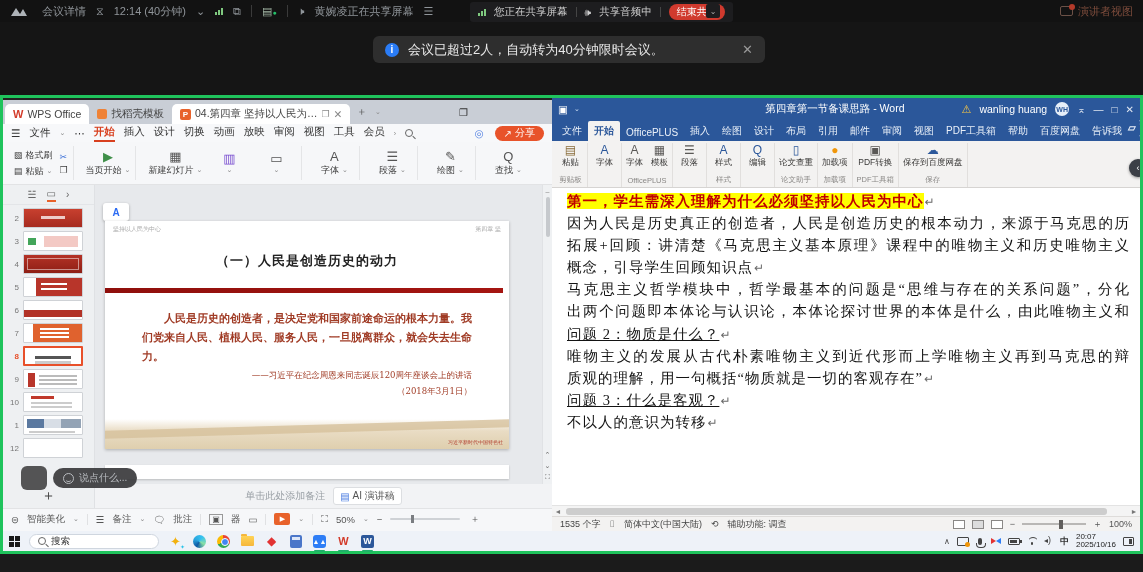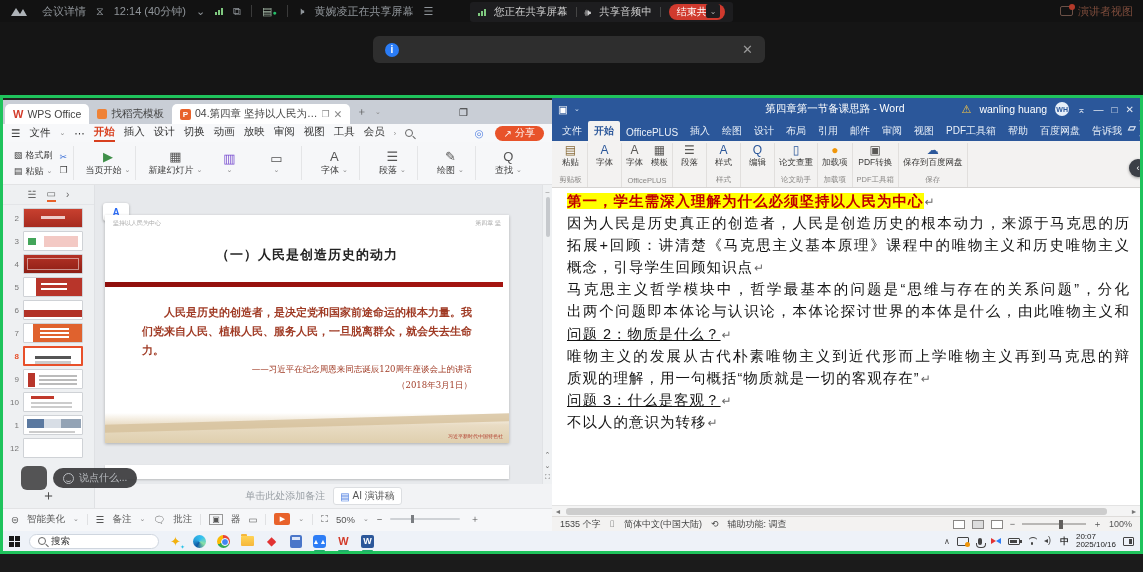--- a/index.html
+++ b/index.html
@@ -76,21 +76,21 @@
   .t-left::after{content:"";position:absolute;left:15px;top:5px;width:38px;height:2px;background:#bbb;box-shadow:0 4px 0 #bbb,0 8px 0 #bbb}
   .t-top{background:#fff}
   .t-top::before{content:"";position:absolute;left:12%;top:3px;width:40%;height:3px;background:#c0392b}
   .t-top::after{content:"";position:absolute;left:12%;top:9px;width:70%;height:2px;background:#ccc;box-shadow:0 4px 0 #ccc}
   .t-img{background:#fff}
   .t-img::before{content:"";position:absolute;left:3px;top:3px;width:54px;height:9px;background:linear-gradient(90deg,#5b79a0 0 32%,#d8dee6 32% 63%,#93a3b5 63%)}
   .t-img::after{content:"";position:absolute;left:8%;top:15px;width:80%;height:2px;background:#ccc}
   .t-part{background:#fff}
 
   .canvas{position:relative;flex:1;background:#e7e9ec;overflow:hidden}
-  .slide{position:absolute;left:10px;top:30px;width:404px;height:228px;background:#fff;box-shadow:0 1px 3px rgba(0,0,0,.25)}
+  .slide{position:absolute;left:10px;top:36px;width:404px;height:228px;background:#fff;box-shadow:0 1px 3px rgba(0,0,0,.25)}
   .slide-head{display:flex;justify-content:space-between;padding:4px 8px;font-size:6px;color:#aaa}
   .slide-title{text-align:center;font-size:13px;font-weight:bold;color:#222;margin-top:14px;letter-spacing:1px}
   .slide-bar{margin-top:18px;height:5px;background:linear-gradient(90deg,#8f0f0c,#a51511);margin-right:6px}
   .slide-quote{width:330px;margin:16px auto 0;font-family:"DejaVu Serif",serif;font-weight:bold;color:#a03b25;font-size:11px;line-height:19px;text-indent:2em}
   .slide-attr{width:330px;margin:4px auto 0;text-align:right;font-family:"DejaVu Serif",serif;font-size:8.5px;color:#a03b25}
   .slide-foot{position:absolute;left:0;bottom:0;width:100%;height:30px;background:linear-gradient(180deg,rgba(232,217,195,0) 0,#e9dcc4 40%,#dfcfae 100%);overflow:hidden}
   .slide-foot::before{content:"";position:absolute;left:-10%;top:6px;width:120%;height:8px;background:#d6c19b;transform:rotate(-1.6deg);opacity:.8}
   .slide-foot .ftxt{position:absolute;right:6px;bottom:4px;font-size:5px;color:#b03a2a}
   .slide-next{position:absolute;left:10px;top:280px;width:404px;height:14px;background:#fff;box-shadow:0 1px 2px rgba(0,0,0,.2)}
   .float-chip{position:absolute;left:8px;top:18px;width:26px;height:18px;background:#fff;border-radius:3px;box-shadow:0 1px 3px rgba(0,0,0,.3);display:flex;align-items:center;justify-content:center;color:#2b6bf3;font-weight:bold;font-size:10px}
@@ -142,21 +142,21 @@
   .rbtns{display:flex;gap:8px;align-items:center}
   .rbtn{display:flex;flex-direction:column;align-items:center;font-size:8.5px;color:#3b3a39;gap:0;white-space:nowrap}
   .rbtn .ri{font-size:12px;line-height:13px;color:#5a5856}
   .rbtn .ri.paste{color:#8a6d3b}
   .rbtn .ri.dot{color:#f09609}
   .rbtn .ri.blue{color:#2b579a}
   .rlabel{font-size:7.5px;color:#8a8886;padding:1px 0 2px}
   .collapse-c{position:absolute;right:-7px;top:18px;width:18px;height:18px;border-radius:50%;background:#3b3f46;color:#fff;font-size:9px;display:flex;align-items:center;justify-content:center;box-shadow:0 1px 3px rgba(0,0,0,.4)}
 
   .w-doc{height:317px;background:#fff;padding:3px 10px 0 15px;overflow:hidden}
-  .dline{font-family:Liberation Sans, sans-serif;font-size:14.5px;line-height:21.1px;color:#141414;letter-spacing:1px;white-space:nowrap}
+  .dline{font-family:Liberation Serif, serif;font-size:14.5px;line-height:21.1px;color:#141414;letter-spacing:1px;white-space:nowrap}
   .dline.j{letter-spacing:0;text-align:justify;text-align-last:justify;white-space:normal}
   .dline .m{color:#6a6a6a;font-size:12px;margin-left:1px}
   .dline.hl .t{background:#ffff00;color:#c00000;font-weight:bold}
   .dline.q .t{text-decoration:underline}
   .w-hscroll{height:11px;background:#f4f4f4;border-top:1px solid #e3e3e3;display:flex;align-items:center;font-size:7px;color:#777}
   .w-hscroll .tr{flex:1;position:relative;height:100%}
   .w-hscroll .th{position:absolute;left:2px;top:2px;height:7px;width:96%;background:#cdcdcd;border-radius:3px}
   .harrow{width:12px;text-align:center}
   .w-status{height:15px;background:#f3f2f1;border-top:1px solid #dedcda;display:flex;align-items:center;gap:9px;padding:0 8px;font-size:9px;color:#444}
   .w-status .right{margin-left:auto;display:flex;align-items:center;gap:7px;color:#555}
@@ -235,20 +235,21 @@
     <span>黄婉凌正在共享屏幕</span>
     <span class="glyph">☰</span>
     <div class="mt-right">
       <span class="viewicon"></span>
       <span>演讲者视图</span>
     </div>
   </div>
 
   <div class="toast">
     <span class="info-ic">i</span>
+    <span>会议已超过2人，自动转为40分钟限时会议。</span>
     <span class="x">✕</span>
   </div>
 
   <div class="desktop">
 
     <div class="wps">
       <div class="wps-tabs">
         <div class="wtab on">
           <span class="wlogo">W</span>
           <span>WPS Office</span>

